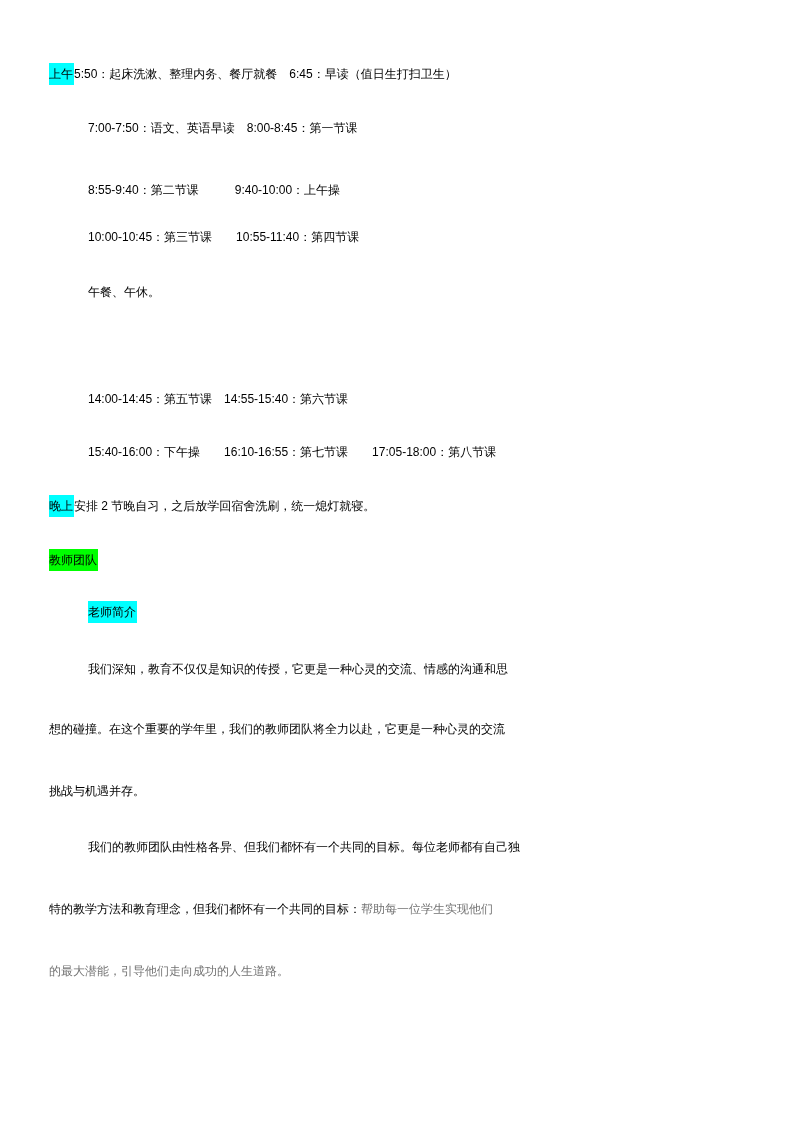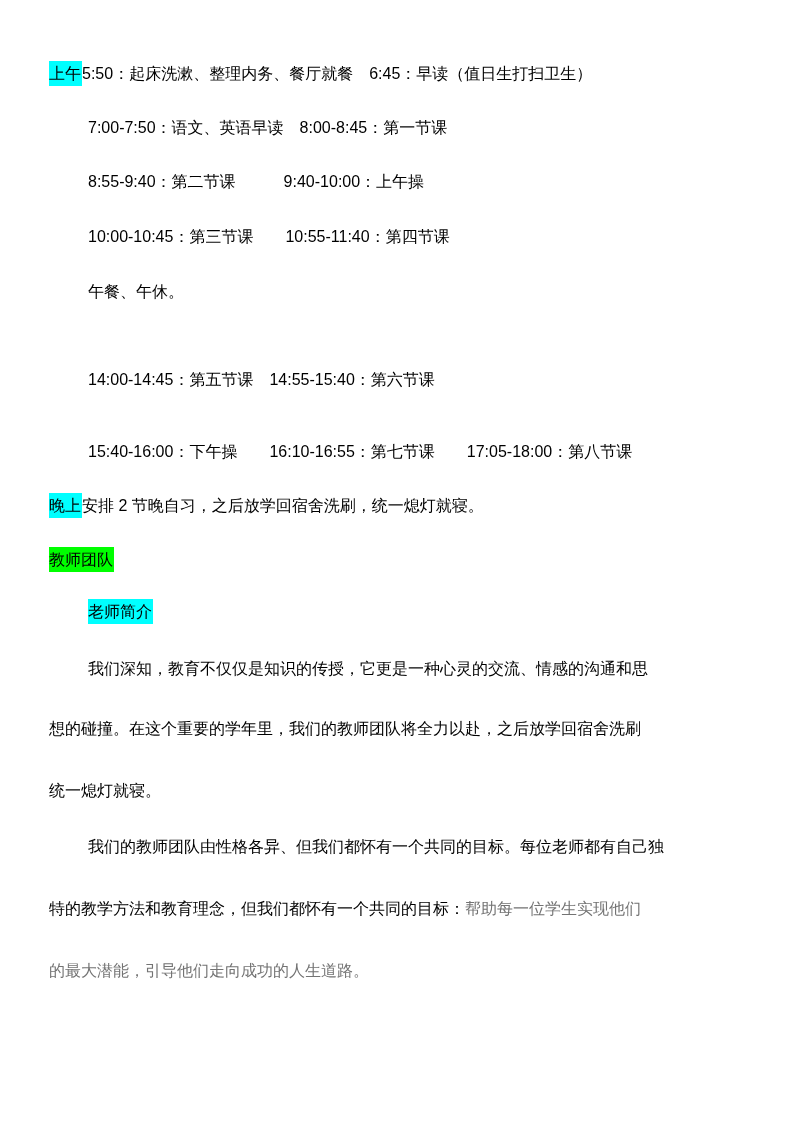--- a/index.html
+++ b/index.html
@@ -2,21 +2,21 @@
 <html><head>
 <meta charset="utf-8">
 <style>
   html, body { margin: 0; padding: 0; background: #ffffff; }
   .page {
     position: relative;
     width: 793px;
     height: 1122px;
     background: #ffffff;
     font-family: "Liberation Sans", "DejaVu Sans", sans-serif;
-    font-size: 16px;
+    font-size: 12px;
     color: #000000;
     overflow: hidden;
   }
   .line {
     position: absolute;
     left: 49px;
     white-space: pre;
     line-height: 28px;
   }
   .ind { left: 88px; text-align: right; }
@@ -26,39 +26,39 @@
 </style>
 </head>
 <body>
 
 <div class="page">
 
   <div class="line" style="top:60px"><span class="hl-cyan">上午</span><span>5:50：起床洗漱、整理内务、餐厅就餐　6:45：早读（值日生打扫卫生）</span></div>
 
   <div class="line ind" style="top:114px">7:00-7:50：语文、英语早读　8:00-8:45：第一节课</div>
 
-  <div class="line ind" style="top:168px">8:55-9:40：第二节课　　　9:40-10:00：上午操</div>
+  <div class="line ind" style="top:176px">8:55-9:40：第二节课　　　9:40-10:00：上午操</div>
 
   <div class="line ind" style="top:223px">10:00-10:45：第三节课　　10:55-11:40：第四节课</div>
 
   <div class="line ind" style="top:278px">午餐、午休。</div>
 
 
-  <div class="line ind" style="top:366px">14:00-14:45：第五节课　14:55-15:40：第六节课</div>
+  <div class="line ind" style="top:385px">14:00-14:45：第五节课　14:55-15:40：第六节课</div>
 
   <div class="line ind" style="top:438px">15:40-16:00：下午操　　16:10-16:55：第七节课　　17:05-18:00：第八节课</div>
 
   <div class="line" style="top:492px"><span class="hl-cyan">晚上</span><span>安排 2 节晚自习，之后放学回宿舍洗刷，统一熄灯就寝。</span></div>
 
   <div class="line" style="top:546px"><span class="hl-green">教师团队</span></div>
 
   <div class="line ind" style="top:598px"><span class="hl-cyan">老师简介</span></div>
 
   <div class="line ind" style="top:655px">我们深知，教育不仅仅是知识的传授，它更是一种心灵的交流、情感的沟通和思</div>
-  <div class="line" style="top:715px">想的碰撞。在这个重要的学年里，我们的教师团队将全力以赴，之后放学回宿舍洗刷</div>
-  <div class="line" style="top:777px">统一熄灯就寝。</div>
+  <div class="line" style="top:715px">想的碰撞。在这个重要的学年里，我们的教师团队将全力以赴，它更是一种心灵的交流</div>
+  <div class="line" style="top:777px">挑战与机遇并存。</div>
 
   <div class="line ind" style="top:833px">我们的教师团队由性格各异、但我们都怀有一个共同的目标。每位老师都有自己独</div>
   <div class="line" style="top:895px"><span>特的教学方法和教育理念，但我们都怀有一个共同的目标：</span><span class="em-blue">帮助每一位学生实现他们</span></div>
   <div class="line em-blue" style="top:957px">的最大潜能，引导他们走向成功的人生道路。</div>
 
 
 </div>
 
 </body></html>

